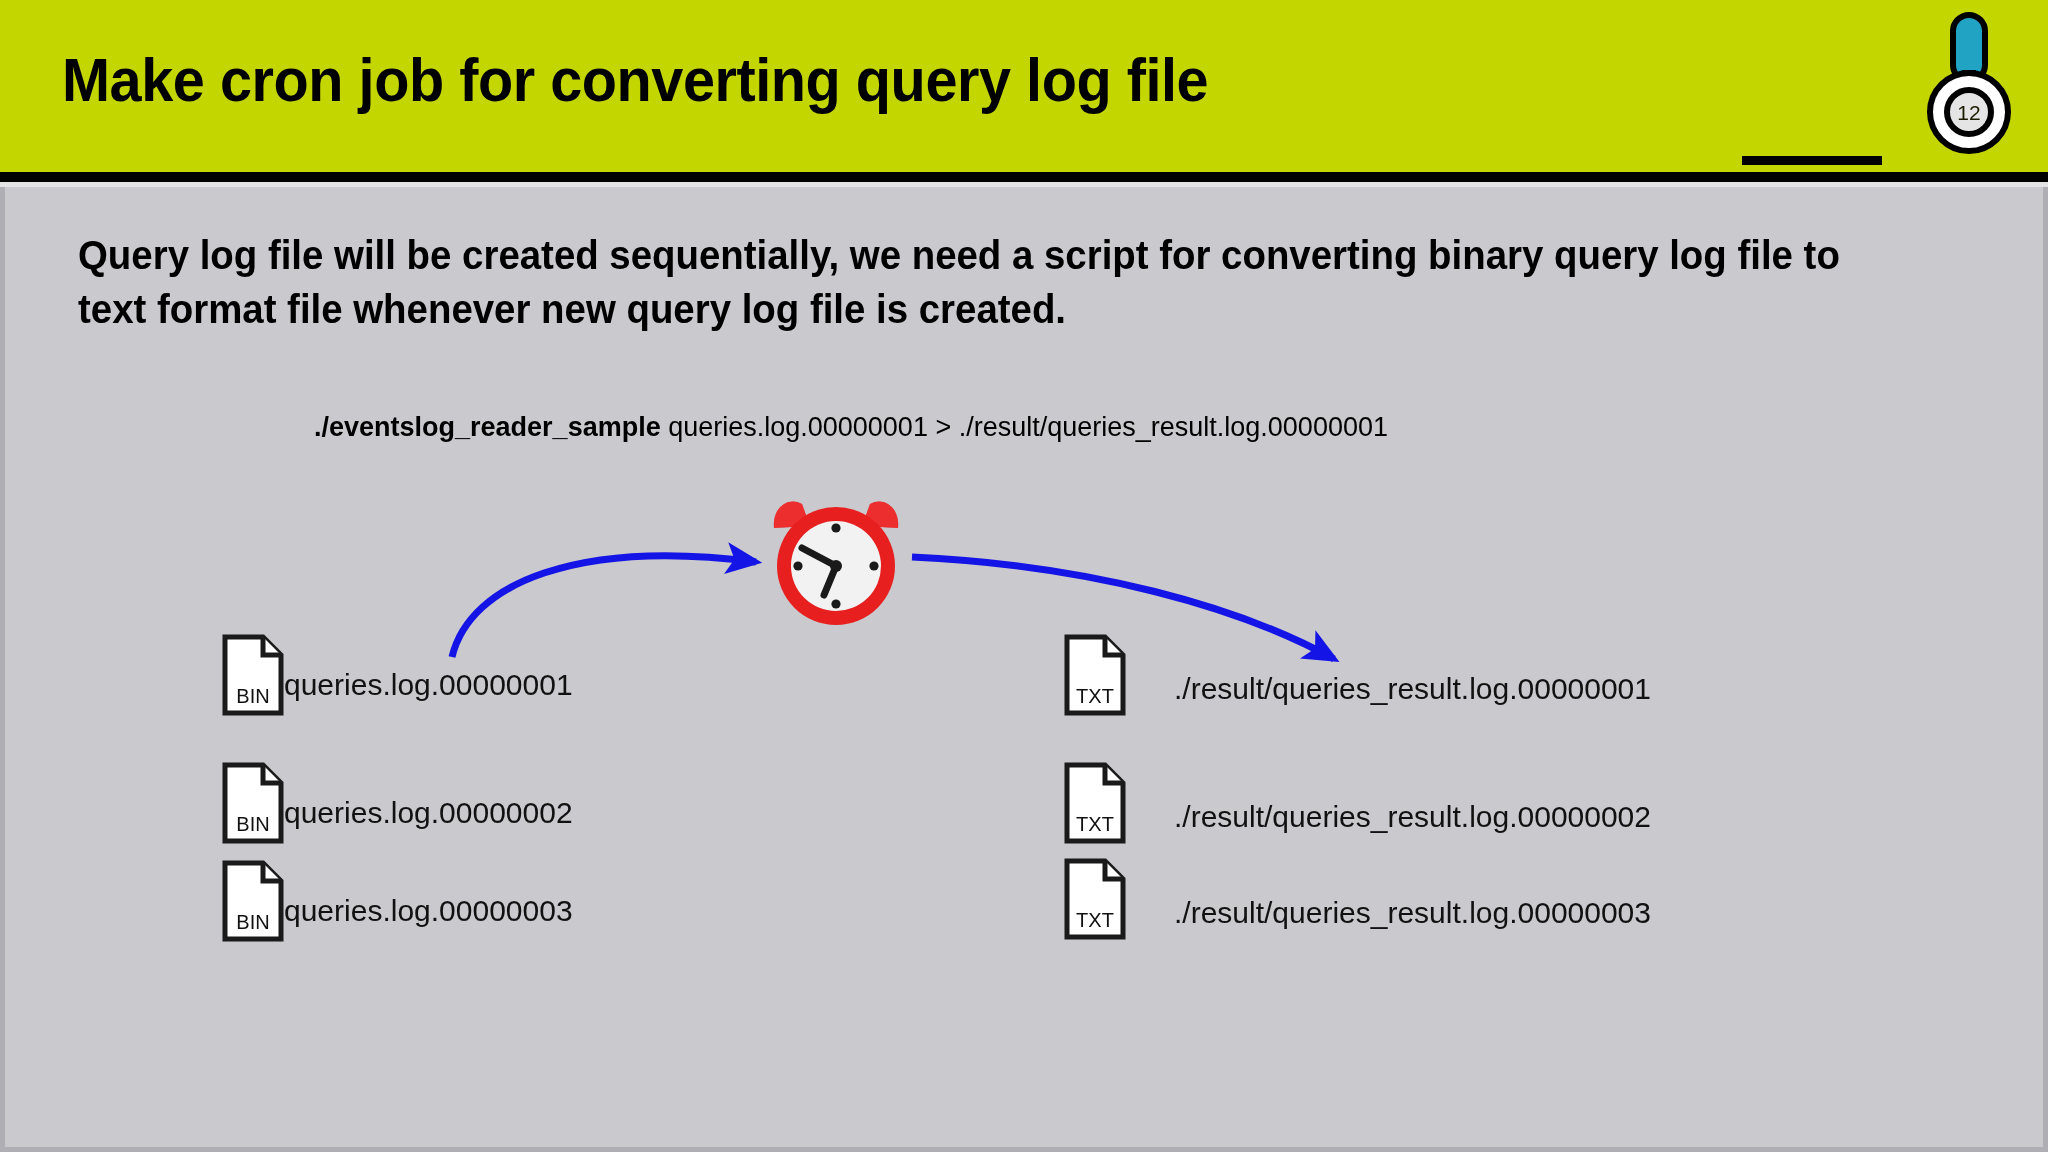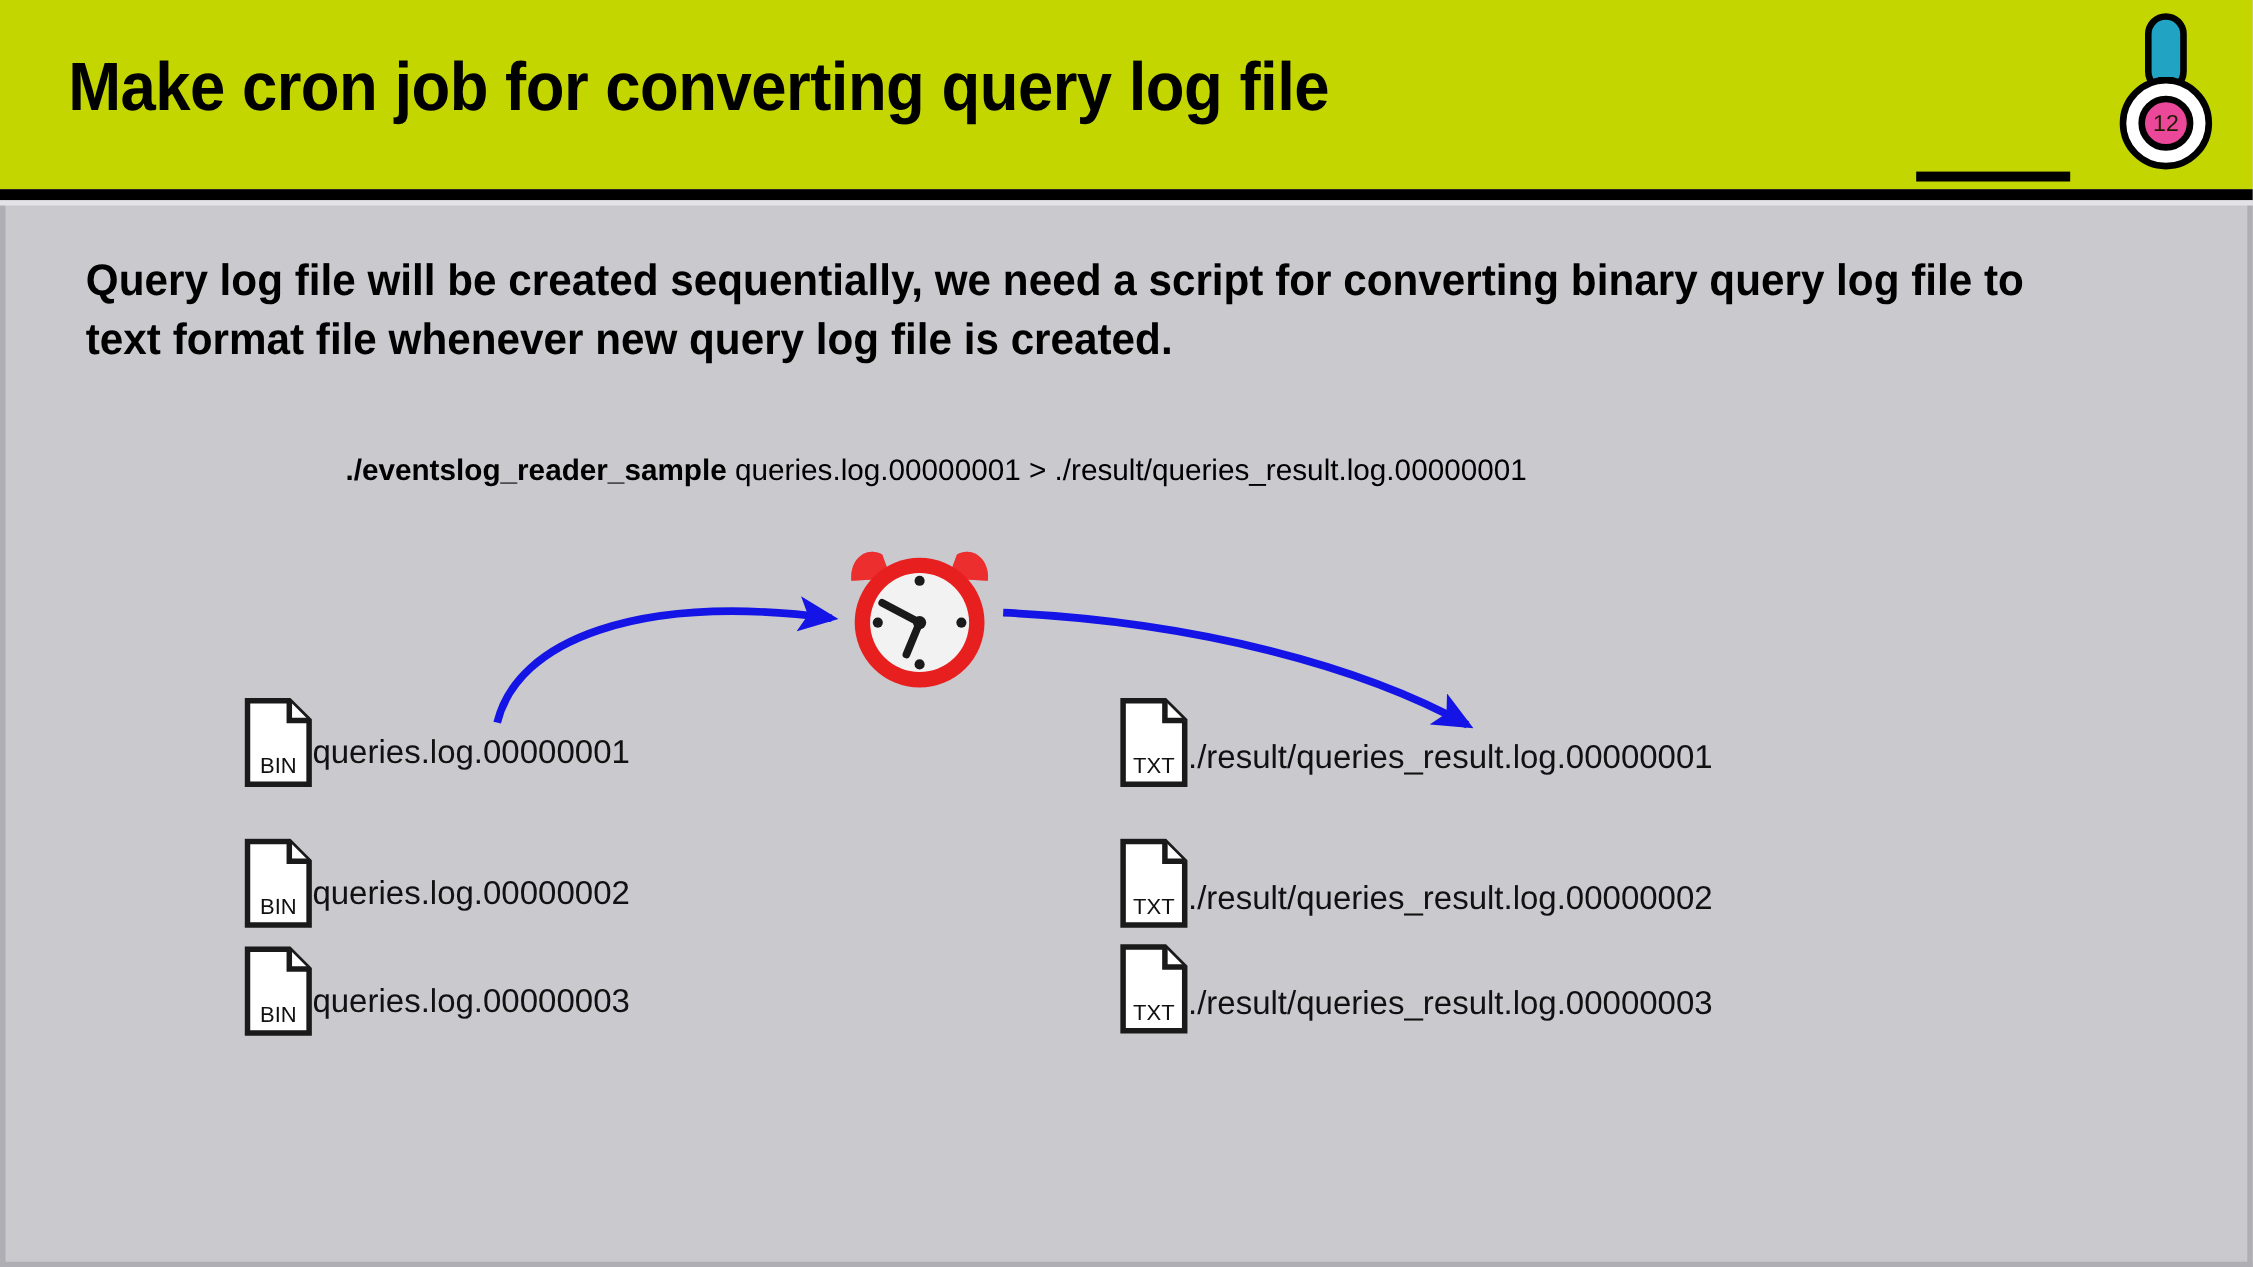--- a/index.html
+++ b/index.html
@@ -109,21 +109,21 @@
     border: 6px solid #000000;
     box-sizing: border-box;
   }
   #badge-ring-inner {
     position: absolute;
     left: 24px;
     top: 75px;
     width: 50px;
     height: 50px;
     border-radius: 50%;
-    background: #ec4899;
+    background: #e5e5e5;
     border: 6px solid #000000;
     box-sizing: border-box;
     display: flex;
     align-items: center;
     justify-content: center;
   }
   #badge-number {
     font-size: 21px;
     color: #1c1c00;
     font-family: "Liberation Sans", sans-serif;
@@ -206,21 +206,21 @@
   .file-label {
     font-size: 30px;
     color: #111111;
     white-space: nowrap;
     font-family: "Liberation Sans", sans-serif;
   }
   .file-label.shift-down { position: relative; top: 10px; }
   .file-label.shift-down2 { position: relative; top: 14px; }
 
   .col-left  { left: 222px; }
-  .col-right { left: 1018px; }
+  .col-right { left: 1064px; gap: 48px; }
 
   .row1 { top: 627px; }
   .row2 { top: 755px; }
   .row3 { top: 853px; }
   .row3b { top: 851px; }
 </style>
 </head>
 <body>
 
 <div id="slide">

